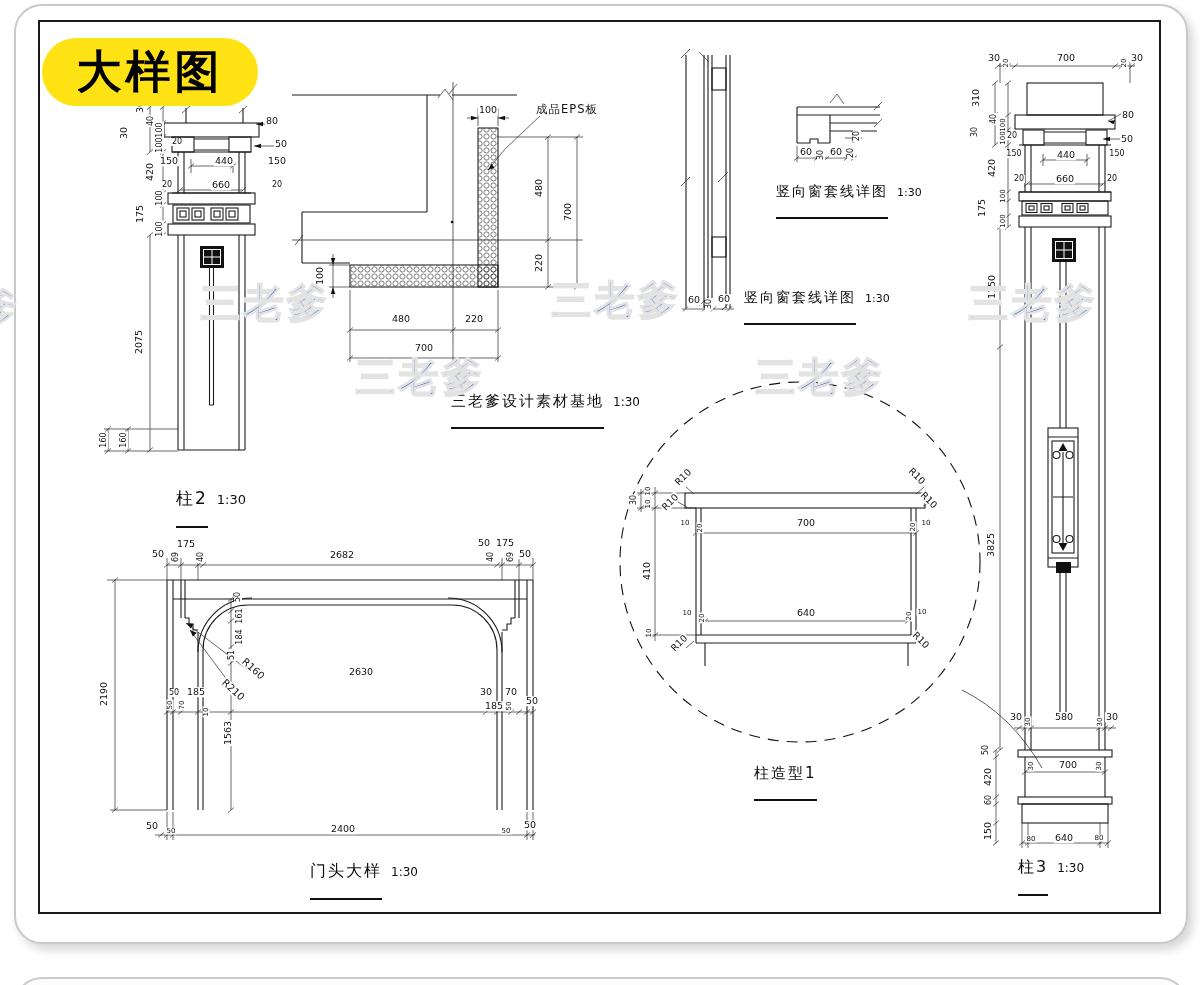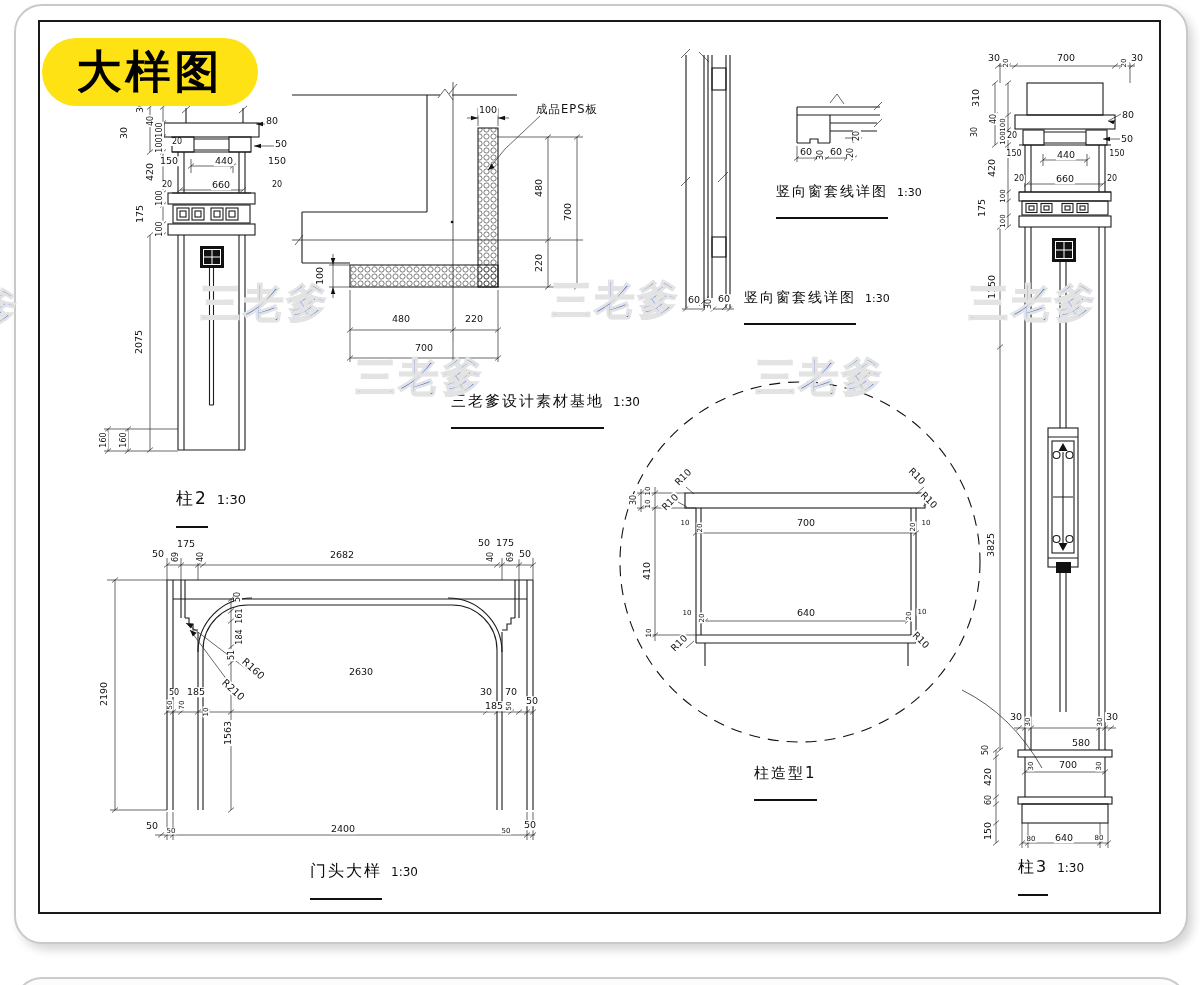--- a/index.html
+++ b/index.html
@@ -342,21 +342,21 @@
     <span class="dim" style="left: 1012px; top: 136px; font-size: 8px; transform: translate(-50%, -50%) rotate(0deg);">20</span>
     <span class="dim" style="left: 1127px; top: 139px; transform: translate(-50%, -50%) rotate(0deg);">50</span>
     <span class="dim" style="left: 1014px; top: 154px; font-size: 8px; transform: translate(-50%, -50%) rotate(0deg);">150</span>
     <span class="dim" style="left: 1066px; top: 155px; transform: translate(-50%, -50%) rotate(0deg);">440</span>
     <span class="dim" style="left: 1117px; top: 154px; font-size: 8px; transform: translate(-50%, -50%) rotate(0deg);">150</span>
     <span class="dim" style="left: 1019px; top: 179px; font-size: 8px; transform: translate(-50%, -50%) rotate(0deg);">20</span>
     <span class="dim" style="left: 1065px; top: 179px; transform: translate(-50%, -50%) rotate(0deg);">660</span>
     <span class="dim" style="left: 1112px; top: 179px; font-size: 8px; transform: translate(-50%, -50%) rotate(0deg);">20</span>
     <span class="dim" style="left: 1016px; top: 717px; transform: translate(-50%, -50%) rotate(0deg);">30</span>
     <span class="dim" style="left: 1028px; top: 722px; font-size: 7px; transform: translate(-50%, -50%) rotate(-90deg);">30</span>
-    <span class="dim" style="left: 1064px; top: 743px; transform: translate(-50%, -50%) rotate(0deg); margin-left: 17px;">580</span>
+    <span class="dim" style="left: 1064px; top: 717px; transform: translate(-50%, -50%) rotate(0deg);">580</span>
     <span class="dim" style="left: 1100px; top: 722px; font-size: 7px; transform: translate(-50%, -50%) rotate(-90deg);">30</span>
     <span class="dim" style="left: 1112px; top: 717px; transform: translate(-50%, -50%) rotate(0deg);">30</span>
     <span class="dim" style="left: 986px; top: 750px; font-size: 8px; transform: translate(-50%, -50%) rotate(-90deg);">50</span>
     <span class="dim" style="left: 988px; top: 777px; transform: translate(-50%, -50%) rotate(-90deg);">420</span>
     <span class="dim" style="left: 989px; top: 800px; font-size: 8px; transform: translate(-50%, -50%) rotate(-90deg);">60</span>
     <span class="dim" style="left: 988px; top: 831px; transform: translate(-50%, -50%) rotate(-90deg);">150</span>
     <span class="dim" style="left: 1031px; top: 766px; font-size: 7px; transform: translate(-50%, -50%) rotate(-90deg);">30</span>
     <span class="dim" style="left: 1068px; top: 765px; transform: translate(-50%, -50%) rotate(0deg);">700</span>
     <span class="dim" style="left: 1099px; top: 766px; font-size: 7px; transform: translate(-50%, -50%) rotate(-90deg);">30</span>
     <span class="dim" style="left: 1031px; top: 839px; font-size: 7px; transform: translate(-50%, -50%) rotate(0deg);">80</span>

